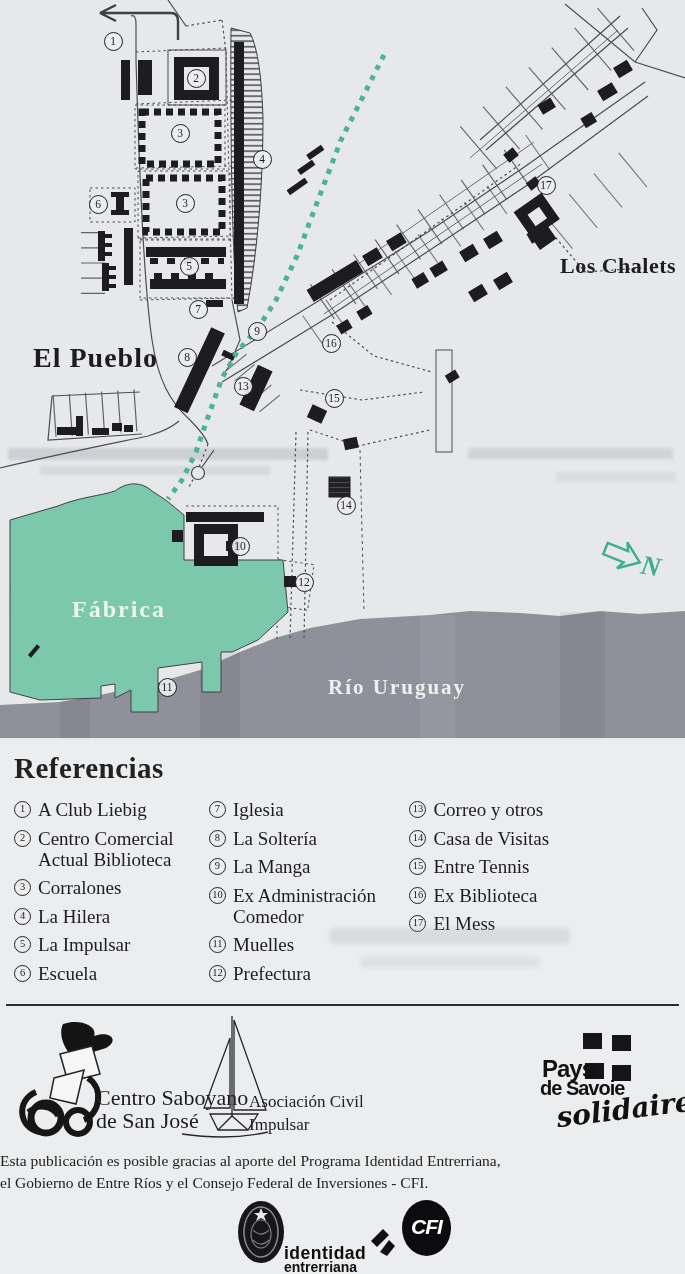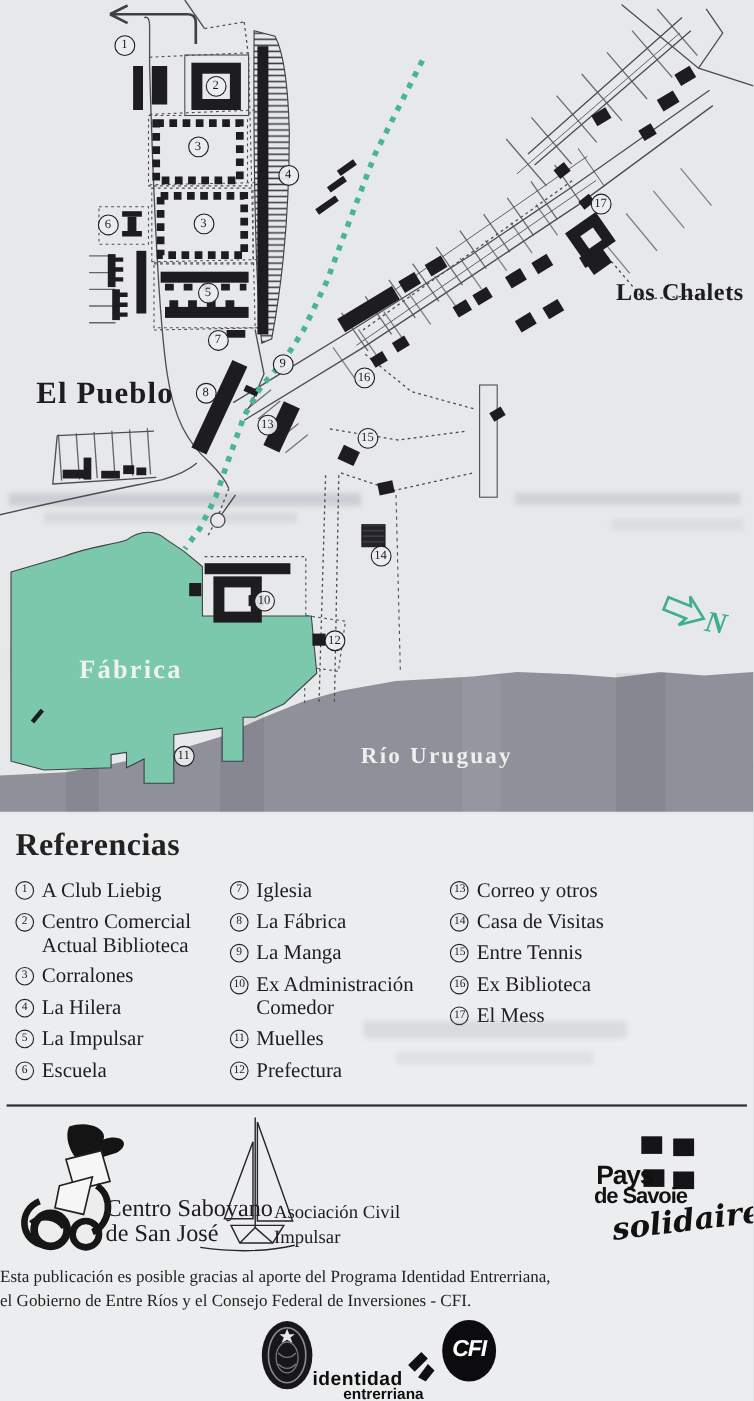--- a/index.html
+++ b/index.html
@@ -54,21 +54,21 @@
   .pays-l1 { position: absolute; left: 4px; top: 27px; font-size: 24px; font-weight: bold; letter-spacing: -1px; color: #111; }
   .pays-l2 { position: absolute; left: 2px; top: 49px; font-size: 20px; font-weight: bold; letter-spacing: -1px; color: #111; }
   .pays-l3 { position: absolute; left: 18px; top: 64px; font-size: 28px; font-style: italic; font-weight: bold;
              font-family: "DejaVu Serif", serif; transform: rotate(-7deg); color: #111; }
 
   .credit { position: absolute; left: 0; top: 146px; width: 578px; font-size: 15.5px; line-height: 1.45; color: #222; }
 
   .seal { position: absolute; left: 237px; top: 196px; }
   .ident { position: absolute; left: 284px; top: 242px; font-family: "Liberation Sans", sans-serif; font-weight: bold; color: #0e0e0e; }
   .ident .l1 { font-size: 17.5px; letter-spacing: .5px; line-height: 15px; }
-  .ident .l2 { font-size: 14px; margin-left: 28px; line-height: 13px; }
+  .ident .l2 { font-size: 14px; margin-left: 0; line-height: 13px; }
   .ident-arrow { position: absolute; left: 368px; top: 224px; }
   .cfi {
     position: absolute; left: 402px; top: 196px; width: 49px; height: 56px; background: #0c0c0e;
     border-radius: 50%; color: #fff; font-family: "Liberation Sans", sans-serif;
     font-weight: bold; font-style: italic; font-size: 21px; text-align: center; line-height: 54px; letter-spacing: -1px;
   }
 </style>
 </head>
 <body>
 
@@ -323,21 +323,21 @@
             <span class="leg-text">Escuela</span>
           </div>
       </div>
       <div class="leg-col-2">
         <div class="leg-item">
             <span class="badge">7</span>
             <span class="leg-text">Iglesia</span>
           </div>
         <div class="leg-item">
             <span class="badge">8</span>
-            <span class="leg-text">La Fábrica</span>
+            <span class="leg-text">La Soltería</span>
           </div>
         <div class="leg-item">
             <span class="badge">9</span>
             <span class="leg-text">La Manga</span>
           </div>
         <div class="leg-item">
             <span class="badge">10</span>
             <span class="leg-text"><span>Ex Administración</span><span class="cont">Comedor</span></span>
           </div>
         <div class="leg-item">

